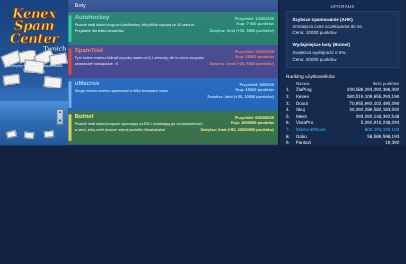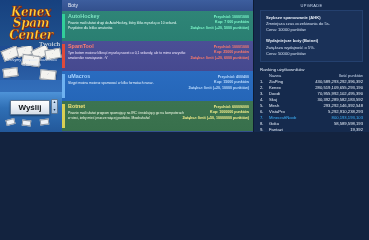--- a/index.html
+++ b/index.html
@@ -182,21 +182,20 @@
       <div class="env" style="left:32px;top:1px;width:15px;height:9px;transform:rotate(-26deg);"></div>
       <div class="env" style="left:45px;top:3px;width:14px;height:8px;transform:rotate(-10deg);"></div>
       <div class="env" style="left:22px;top:9px;width:16px;height:9px;transform:rotate(8deg);"></div>
       <div class="env" style="left:3px;top:22px;width:13px;height:7px;transform:rotate(-8deg);"></div>
       <div class="env" style="left:40px;top:24px;width:14px;height:8px;transform:rotate(6deg);"></div>
     </div>
 
     <div class="tagline">Tworzymy spamowe paczki\ndla Twoich maili</div>
 
     <div class="send-area">
-      <div class="send-btn">Wyślij</div>
       <div class="spinner">
         <span>▲</span>
         <span>▼</span>
       </div>
       <div class="mini-env" style="left:6px;top:27px;width:7px;height:4px;transform:rotate(-14deg);"></div>
       <div class="mini-env" style="left:22px;top:28px;width:7px;height:4px;transform:rotate(6deg);"></div>
       <div class="mini-env" style="left:40px;top:27px;width:7px;height:4px;transform:rotate(-6deg);"></div>
     </div>
   </div>
 

